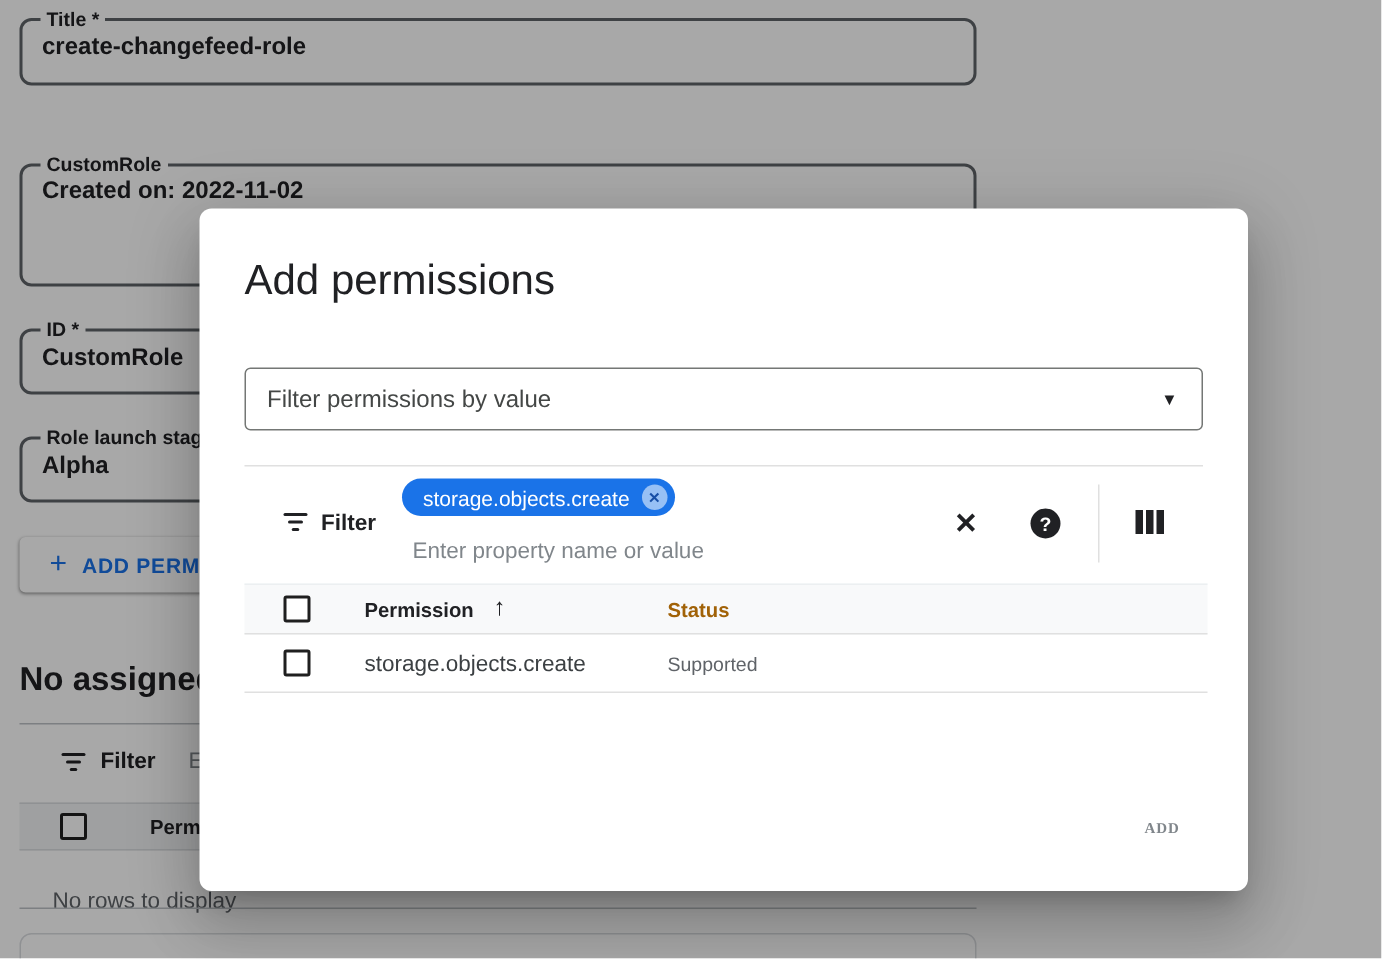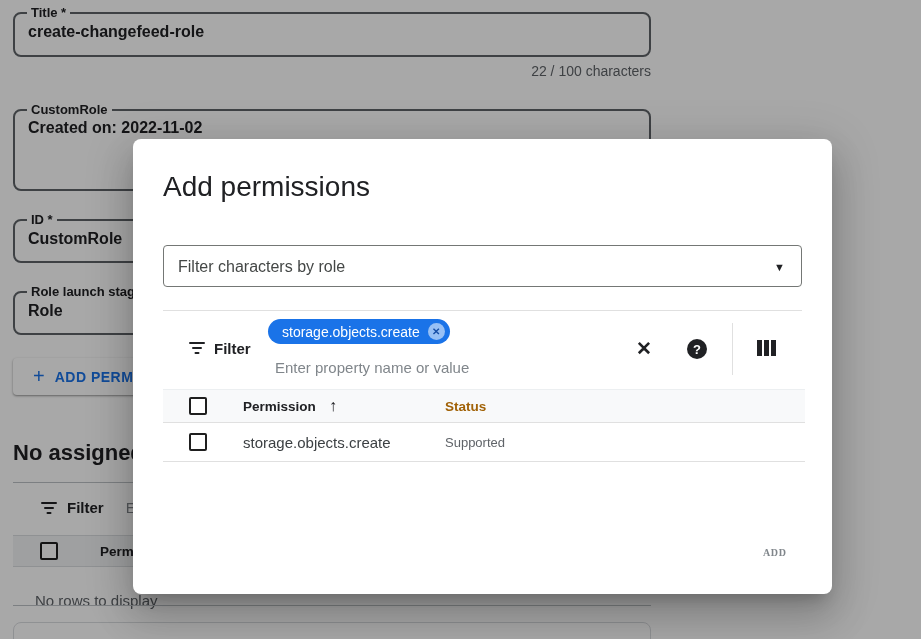--- a/index.html
+++ b/index.html
@@ -115,35 +115,34 @@
 </style>
 </head>
 <body>
 
 <div id="bg-page">
 
   <div class="field" style="left:13px; top:12px; width:638px; height:45px;text-align:center;">
     <span class="field-label">Title *</span>
     <span class="field-value">create-changefeed-role</span>
   </div>
-  <div class="char-counter">22 / 100 characters</div>
 
   <div class="field" style="left:13px; top:109px; width:638px; height:82px;">
     <span class="field-label">CustomRole</span>
     <span class="field-value" style="top:8px;">Created on: 2022-11-02</span>
   </div>
 
   <div class="field" style="left:13px; top:219px; width:638px; height:44px;">
     <span class="field-label">ID *</span>
     <span class="field-value">CustomRole</span>
   </div>
 
   <div class="field" style="left:13px; top:291px; width:638px; height:44px;">
     <span class="field-label">Role launch stage</span>
-    <span class="field-value">Role</span>
+    <span class="field-value">Alpha</span>
   </div>
 
   <button class="add-perm-btn">
     <span class="plus">+</span>
     <span class="lbl">ADD PERMISSIONS</span>
   </button>
 
   <div class="bg-heading">No assigned permissions</div>
 
   <div class="hline" style="left:13px; top:482px; width:638px;"></div>
@@ -169,21 +168,21 @@
   <div class="bg-bottom-card"></div>
 </div>
 
 <div id="scrim"></div>
 
 <div id="modal">
 
   <div class="modal-title">Add permissions</div>
 
   <div class="role-select">
-    <span class="sel-text">Filter characters by role</span>
+    <span class="sel-text">Filter permissions by value</span>
     <span class="caret">▼</span>
   </div>
 
   <div class="m-divider" style="top:171px;"></div>
 
   <span class="funnel-icon m-funnel">
       <i></i>
       <i></i>
       <i></i>
     </span>

